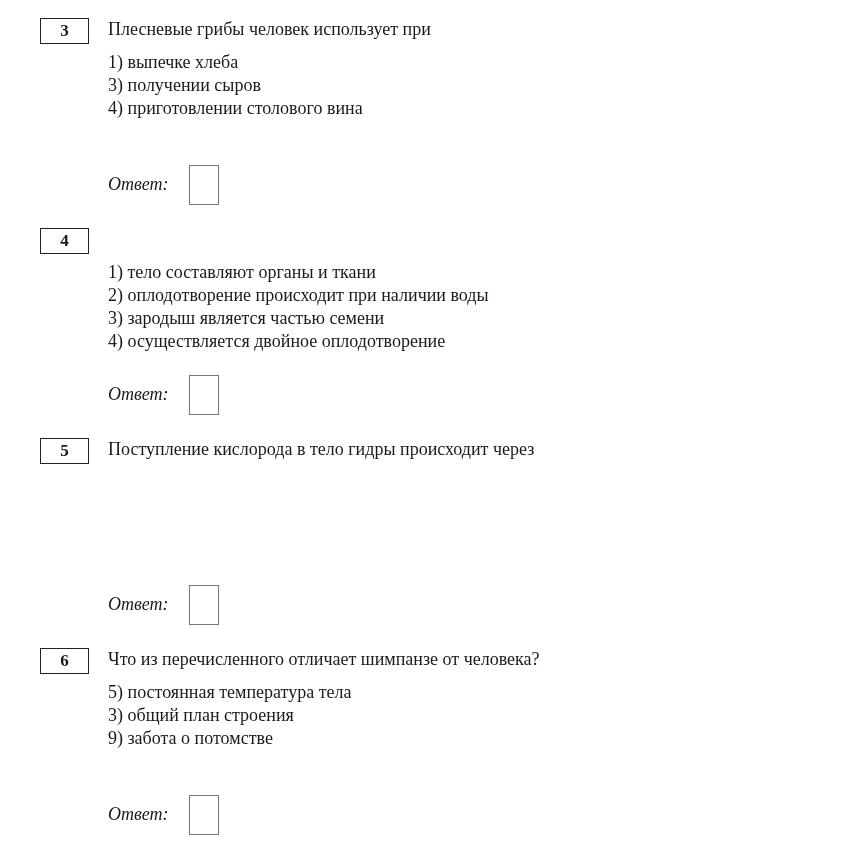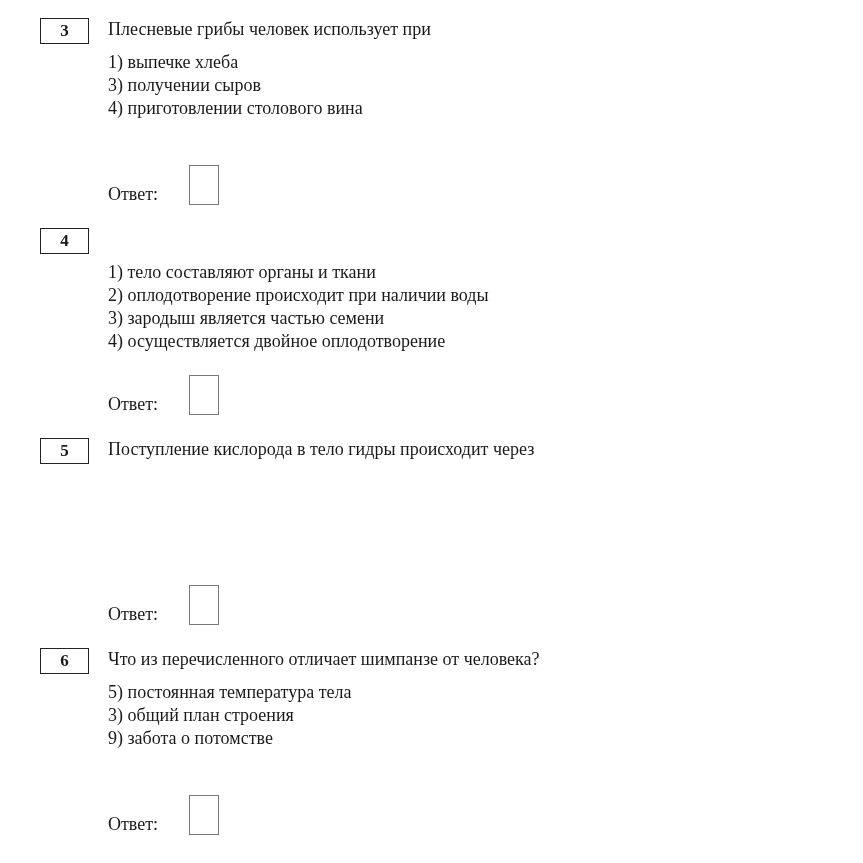--- a/index.html
+++ b/index.html
@@ -5,21 +5,21 @@
     html, body { margin: 0; padding: 0; background: #ffffff; }
     body { width: 863px; height: 863px; position: relative; overflow: hidden;
       font-family: "Liberation Serif", "DejaVu Serif", serif; color: #1a1a1a; }
     .task { position: absolute; left: 0; width: 863px; height: 210px; }
     .num-box { position: absolute; left: 40px; top: 8px; width: 49px; height: 26px;
       border: 1.5px solid #222; box-sizing: border-box; text-align: center;
       font-weight: bold; font-size: 17px; line-height: 24px; }
     .question { position: absolute; left: 108px; top: 8px; font-size: 18px; line-height: 22px; white-space: nowrap; }
     .options { position: absolute; left: 108px; top: 41px; margin: 0; padding: 0; list-style: none; }
     .options li { font-size: 18px; line-height: 23px; white-space: nowrap; }
-    .answer-label { position: absolute; left: 108px; top: 173px; font-size: 18px; line-height: 22px; }
+    .answer-label { position: absolute; left: 108px; top: 163px; font-size: 18px; line-height: 22px; font-style: italic; }
     .answer-box { position: absolute; left: 189px; top: 155px; width: 30px; height: 40px;
       border: 1.5px solid #777; box-sizing: border-box; background: #fff; }
   </style>
 </head>
 <body>
 
 <div class="task" style="top:10px;">
   <div class="num-box">3</div>
   <div class="question">Плесневые грибы человек использует при</div>
   <ul class="options">

